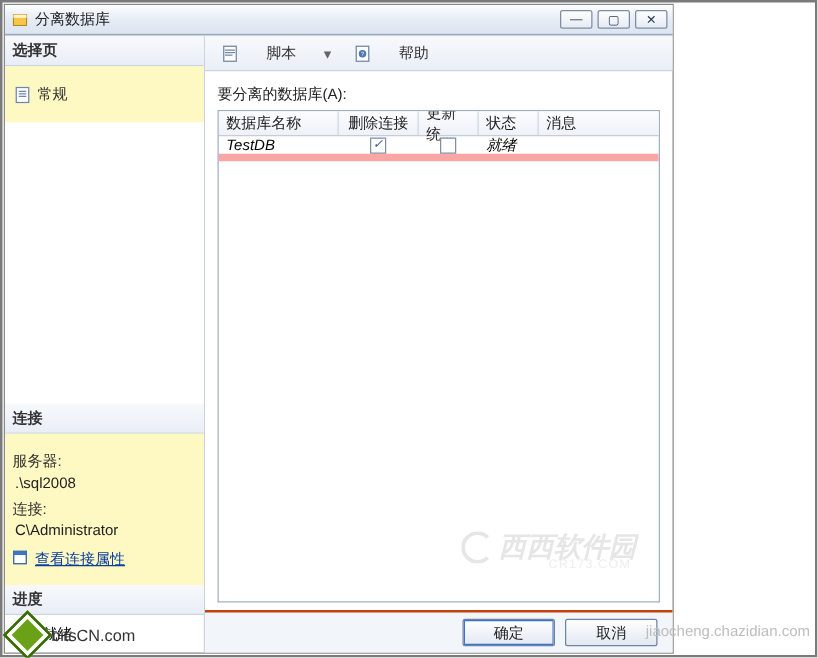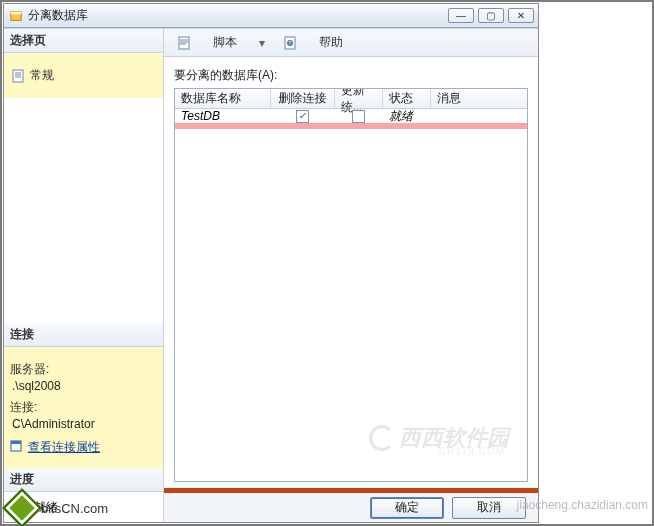--- a/index.html
+++ b/index.html
@@ -42,21 +42,21 @@
 .c-name { width:96px; }
 .c-drop { width:64px; justify-content:center; }
 .c-upd { width:48px; justify-content:center; }
 .c-stat { width:48px; }
 .c-msg { flex:1; }
 .grid-row { display:flex; height:20px; border-bottom:6px solid #fca5a5;font-style:italic; }
 .cell { display:flex; align-items:center; padding:0 6px; border-right:1px solid transparent; font-family: Tahoma, "SimSun", sans-serif; }
 .chk { width:13px; height:13px; border:1px solid #7f8fa4; background:#fff; display:flex; align-items:center; justify-content:center; }
 .chk.checked::after { content:"✓"; font-size:10px; color:#2b4f9a; line-height:1; }
 
-.footer { height:34px; border-top:5px solid #c2410c; background:#f2f5fa; display:flex; align-items:center; justify-content:flex-end; padding:0 12px; gap:8px; }
+.footer { height:34px; border-top:2px solid #c2410c; background:#f2f5fa; display:flex; align-items:center; justify-content:flex-end; padding:0 12px; gap:8px; }
 .dlg-btn { min-width:74px; height:22px; border:1px solid #6f84a3; border-radius:2px; background: linear-gradient(#fefefe,#e3e9f2); display:flex; align-items:center; justify-content:center; color:#222; padding:0 10px; }
 .dlg-btn.primary { box-shadow: 0 0 0 1px #3b74c6 inset; }
 
 .watermark { position:absolute; right:18px; bottom:28px; color:#d7d7d7; font-size:22px; font-weight:bold; font-style:italic; opacity:0.6; display:flex; align-items:center; gap:4px; }
 .watermark .c { width:26px; height:26px; border:3px solid #d7d7d7; border-right-color:transparent; border-radius:50%;}
 .wm-sub { position:absolute; right:22px; bottom:24px; color:#e2e2e2; font-size:10px; letter-spacing:1px; opacity:0.6;}
 .bottom-right-text { position:absolute; right:4px; bottom:12px; font-size:12px; color:#bdbdbd; }
 
 .corner-logo { position:absolute; left:6px; bottom:2px; display:flex; align-items:center; gap:1px; }
 .corner-logo .dia { width:28px; height:28px; transform:rotate(45deg); background:#6aa117; border:2px solid #3a6b0d; box-shadow:inset 0 0 0 3px #fff; }

